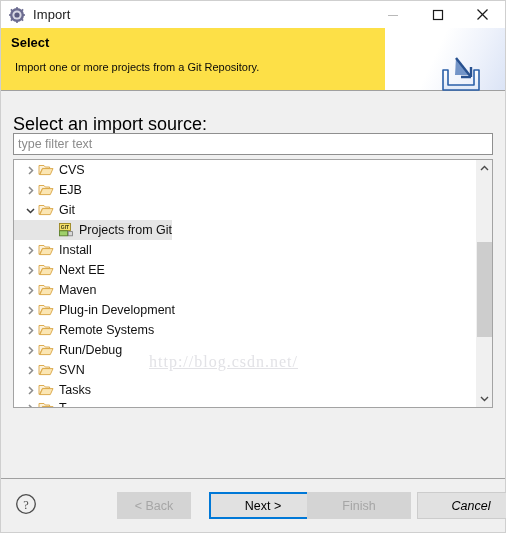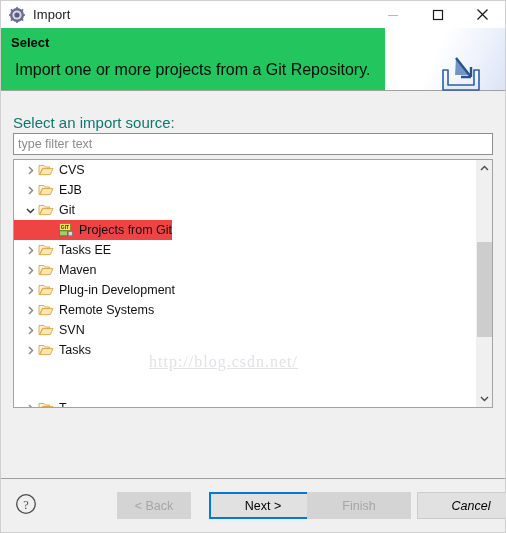--- a/index.html
+++ b/index.html
@@ -57,38 +57,38 @@
   }
   #win-controls {
     position: absolute;
     right: 0; top: 0;
     display: flex;
   }
   .wbtn svg { display: block; }
 
   
   #header {
-    background: #22c55e;
+    background: #fde047;
     height: 63px;
     position: relative;
     flex: 0 0 auto;
     border-bottom: 1px solid #a0a0a0;
     box-sizing: border-box;
   }
   #header-title {
     position: absolute;
     left: 10px; top: 7px;
     font-size: 13px;
     font-weight: bold;
     color: #000;
   }
   #header-desc {
     position: absolute;
     left: 14px; top: 33px;
-    font-size: 16px;
+    font-size: 11px;
     color: #0a0a0a;
   }
   #header-banner {
     position: absolute;
     right: 0; top: 0;
     width: 120px; height: 62px;
     background: linear-gradient(115deg,#ffffff 0%,#ffffff 42%,#eef2fb 72%,#dbe4f6 100%);
   }
   #import-icon {
     position: absolute;
@@ -98,22 +98,22 @@
 
   
   #body {
     flex: 1 1 auto;
     background: #f0f0f0;
     position: relative;
   }
   #src-label {
     position: absolute;
     left: 12px; top: 23px;
-    font-size: 15px;
-    color: #0f766e;
+    font-size: 18px;
+    color: #000000;
   }
   #filter-input {
     position: absolute;
     left: 12px; top: 42px;
     width: 480px; height: 22px;
     box-sizing: border-box;
     background: #ffffff;
     border: 1px solid #8f8f8f;
     font-family: "Liberation Sans", sans-serif;
     font-size: 12.5px;
@@ -140,21 +140,21 @@
     overflow: hidden;
   }
   .tree-row {
     height: 20px;
     display: flex;
     align-items: center;
     position: relative;
     white-space: nowrap;
   }
   .tree-row.selected .row-inner {
-    background: #ef4444;
+    background: #e5e5e5;
   }
   .row-inner {
     display: flex;
     align-items: center;
     height: 20px;
   }
   .twisty {
     width: 16px; height: 20px;
     display: flex; align-items: center; justify-content: center;
     flex: 0 0 auto;
@@ -404,21 +404,35 @@
               <div class="row-inner indent-0">
                 <span class="twisty">
                   <svg width="9" height="9" viewBox="0 0 9 9">
                     <path d="M3 1 L6.5 4.5 L3 8" fill="none" stroke="#8b8b8b" stroke-width="1.5"></path>
                   </svg>
                 </span>
                 <span class="tree-folder-icon"><svg width="16" height="16" viewBox="0 0 16 16">
                     <path d="M1 3.5 L6 3.5 L7.3 5 L11.6 5 L11.6 6.4 L4.4 6.4 L1.6 12.4 L1 12.4 Z" fill="#fdf3dd" stroke="#d9a441" stroke-width="0.9" stroke-linejoin="round"></path>
                     <path d="M4.6 6.6 L15 6.6 L12.3 12.6 L1.9 12.6 Z" fill="#fbe6b4" stroke="#d9a441" stroke-width="0.9" stroke-linejoin="round"></path>
                   </svg></span>
-                <span class="tree-label">Tasks EE</span>
+                <span class="tree-label">Install</span>
+              </div>
+            </div>
+            <div class="tree-row">
+              <div class="row-inner indent-0">
+                <span class="twisty">
+                  <svg width="9" height="9" viewBox="0 0 9 9">
+                    <path d="M3 1 L6.5 4.5 L3 8" fill="none" stroke="#8b8b8b" stroke-width="1.5"></path>
+                  </svg>
+                </span>
+                <span class="tree-folder-icon"><svg width="16" height="16" viewBox="0 0 16 16">
+                    <path d="M1 3.5 L6 3.5 L7.3 5 L11.6 5 L11.6 6.4 L4.4 6.4 L1.6 12.4 L1 12.4 Z" fill="#fdf3dd" stroke="#d9a441" stroke-width="0.9" stroke-linejoin="round"></path>
+                    <path d="M4.6 6.6 L15 6.6 L12.3 12.6 L1.9 12.6 Z" fill="#fbe6b4" stroke="#d9a441" stroke-width="0.9" stroke-linejoin="round"></path>
+                  </svg></span>
+                <span class="tree-label">Next EE</span>
               </div>
             </div>
             <div class="tree-row">
               <div class="row-inner indent-0">
                 <span class="twisty">
                   <svg width="9" height="9" viewBox="0 0 9 9">
                     <path d="M3 1 L6.5 4.5 L3 8" fill="none" stroke="#8b8b8b" stroke-width="1.5"></path>
                   </svg>
                 </span>
                 <span class="tree-folder-icon"><svg width="16" height="16" viewBox="0 0 16 16">
@@ -447,20 +461,34 @@
                 <span class="twisty">
                   <svg width="9" height="9" viewBox="0 0 9 9">
                     <path d="M3 1 L6.5 4.5 L3 8" fill="none" stroke="#8b8b8b" stroke-width="1.5"></path>
                   </svg>
                 </span>
                 <span class="tree-folder-icon"><svg width="16" height="16" viewBox="0 0 16 16">
                     <path d="M1 3.5 L6 3.5 L7.3 5 L11.6 5 L11.6 6.4 L4.4 6.4 L1.6 12.4 L1 12.4 Z" fill="#fdf3dd" stroke="#d9a441" stroke-width="0.9" stroke-linejoin="round"></path>
                     <path d="M4.6 6.6 L15 6.6 L12.3 12.6 L1.9 12.6 Z" fill="#fbe6b4" stroke="#d9a441" stroke-width="0.9" stroke-linejoin="round"></path>
                   </svg></span>
                 <span class="tree-label">Remote Systems</span>
+              </div>
+            </div>
+            <div class="tree-row">
+              <div class="row-inner indent-0">
+                <span class="twisty">
+                  <svg width="9" height="9" viewBox="0 0 9 9">
+                    <path d="M3 1 L6.5 4.5 L3 8" fill="none" stroke="#8b8b8b" stroke-width="1.5"></path>
+                  </svg>
+                </span>
+                <span class="tree-folder-icon"><svg width="16" height="16" viewBox="0 0 16 16">
+                    <path d="M1 3.5 L6 3.5 L7.3 5 L11.6 5 L11.6 6.4 L4.4 6.4 L1.6 12.4 L1 12.4 Z" fill="#fdf3dd" stroke="#d9a441" stroke-width="0.9" stroke-linejoin="round"></path>
+                    <path d="M4.6 6.6 L15 6.6 L12.3 12.6 L1.9 12.6 Z" fill="#fbe6b4" stroke="#d9a441" stroke-width="0.9" stroke-linejoin="round"></path>
+                  </svg></span>
+                <span class="tree-label">Run/Debug</span>
               </div>
             </div>
             <div class="tree-row">
               <div class="row-inner indent-0">
                 <span class="twisty">
                   <svg width="9" height="9" viewBox="0 0 9 9">
                     <path d="M3 1 L6.5 4.5 L3 8" fill="none" stroke="#8b8b8b" stroke-width="1.5"></path>
                   </svg>
                 </span>
                 <span class="tree-folder-icon"><svg width="16" height="16" viewBox="0 0 16 16">

